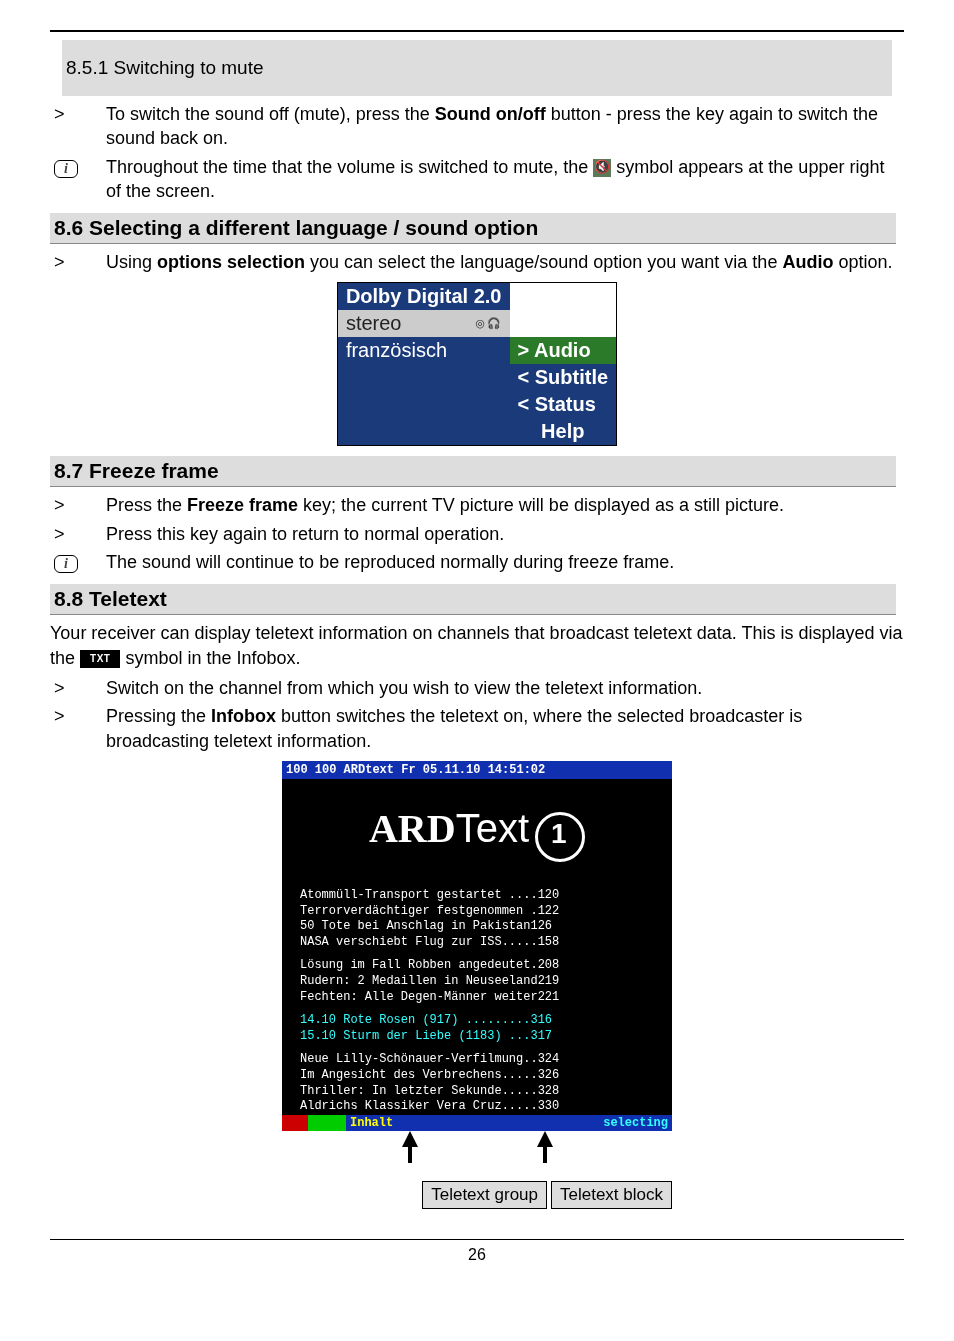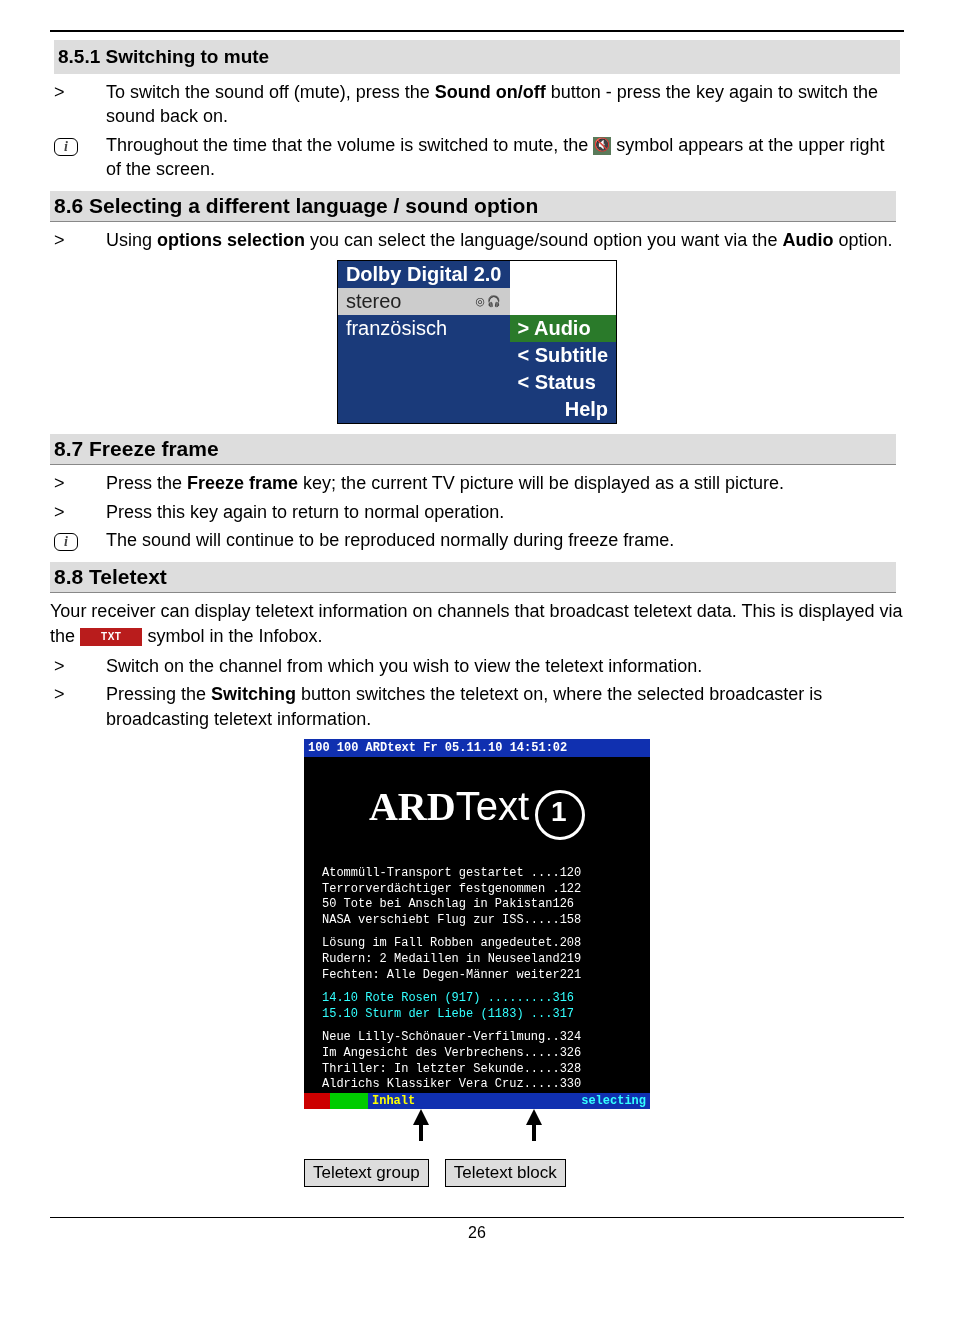--- a/index.html
+++ b/index.html
@@ -1,56 +1,56 @@
 <!DOCTYPE html>
 <html><head>
 <meta charset="utf-8">
 <style>
 body{margin:0;font-family:Arial,Helvetica,sans-serif;font-size:18px;color:#000;background:#fff;width:954px}
 .page{padding:30px 50px 20px 50px}
 .hr-top{border:none;border-top:2px solid #000;margin:0 0 8px 0}
-.sec-h3{background:#ddd;font-weight:bold;font-size:19px;padding:6px 4px;margin:6px 4px}
+.sec-h3{background:#ddd;font-weight:normal;font-size:19px;padding:17px 4px;margin:6px 12px}
 .sec-h2{background:#ddd;font-weight:bold;font-size:21px;padding:3px 4px;margin:10px 8px 6px 0;border-bottom:1px solid #888}
 p{margin:6px 0;line-height:1.35}
 .row{display:flex;margin:4px 0;line-height:1.35}
 .mk{width:52px;flex-shrink:0;text-align:left;padding-left:4px}
 .txt{flex:1}
 .info-icon{display:inline-block;width:22px;height:16px;border:1.5px solid #000;border-radius:6px;text-align:center;line-height:15px;font-style:italic;font-family:Georgia,serif;font-weight:bold;font-size:14px;color:#444}
 .mute-icon{display:inline-block;width:18px;height:18px;background:#5a7a5a;vertical-align:middle;position:relative}
 .mute-icon::after{content:"🔇";position:absolute;left:1px;top:-1px;font-size:13px;color:#fff}
-.txt-icon{display:inline-block;background:#b91c1c;color:#fff;font-size:10px;font-weight:bold;padding:2px 21px;vertical-align:middle;letter-spacing:0.5px}
+.txt-icon{display:inline-block;background:#000000;color:#fff;font-size:10px;font-weight:bold;padding:2px 10px;vertical-align:middle;letter-spacing:0.5px}
 .bold{font-weight:bold}
 .center{display:flex;justify-content:center;margin:8px 0}
 .dolby-box{border:1.5px solid #000;display:inline-block}
 .dolby-tbl{border-collapse:collapse}
 .dolby-tbl td{padding:2px 8px;font-size:20px}
 .db-hdr{background:#1a3a7a;color:#fff;font-weight:bold}
 .db-gray{background:#ccc;color:#222}
 .db-blue{background:#1a3a7a;color:#fff}
 .db-side{background:#1a3a7a;color:#fff;font-weight:bold;font-size:13px;padding:2px 6px}
 .db-side-g{background:#2a7a2a;color:#fff;font-weight:bold;font-size:13px}
 .ard-wrap{display:inline-block}
-.ard-box{background:#000;width:346px;font-family:'Courier New',monospace}
+.ard-box{background:#000;width:390px;font-family:'Courier New',monospace}
 .ard-top{background:#1030b0;color:#fff;font-size:12px;padding:2px 4px;font-weight:bold}
 .ard-logo{text-align:center;padding:26px 0}
 .ard-logo-t{font-family:Georgia,serif;font-weight:bold;font-size:40px;color:#fff}
 .ard-logo-c{display:inline-block;width:44px;height:44px;border:3px solid #fff;border-radius:50%;vertical-align:middle;margin-left:6px;position:relative}
 .ard-logo-c::after{content:"1";color:#fff;font-weight:bold;font-size:28px;position:absolute;left:13px;top:3px;font-family:Arial}
 .ard-line{color:#fff;font-size:12px;padding:0 18px;display:flex;justify-content:flex-start;line-height:1.3}
 .ard-sec{height:8px}
 .ard-cyan{color:#3ff}
 .ard-bot{display:flex;font-size:12px;font-weight:bold}
 .ard-b-r{background:#c00;color:#c00;flex:0 0 26px}
 .ard-b-g{background:#0c0;color:#0c0;flex:0 0 38px}
 .ard-b-y{background:#1030b0;color:#ff0;flex:1;padding:1px 4px}
 .ard-b-b{background:#1030b0;color:#3ff;flex:1;padding:1px 4px;text-align:right}
 .arrows{display:flex;justify-content:space-around;padding:0 60px}
 .arrow-up{width:0;height:0;border-left:8px solid transparent;border-right:8px solid transparent;border-bottom:16px solid #000;position:relative}
 .arrow-up::after{content:"";position:absolute;left:-2px;top:16px;width:4px;height:16px;background:#000}
-.labels{display:flex;gap:16px;justify-content:flex-start;margin-top:34px}
+.labels{display:flex;gap:4px;justify-content:flex-end;margin-top:34px}
 .lbl{border:1px solid #000;background:#ddd;padding:3px 8px;font-size:17px}
 .pg-line{border:none;border-top:1px solid #000;margin:30px 0 6px 0}
 .pg-num{text-align:center;font-size:16px}
 </style>
 </head>
 <body>
 
 <div class="page">
 <hr class="hr-top">
 
@@ -90,21 +90,21 @@
 <tr>
               <td class="db-blue" colspan="2">&nbsp;</td>
               <td class="db-side">&lt; Subtitle</td>
             </tr>
 <tr>
               <td class="db-blue" colspan="2">&nbsp;</td>
               <td class="db-side">&lt; Status</td>
             </tr>
 <tr>
               <td class="db-blue" colspan="2">&nbsp;</td>
-              <td class="db-side" style="text-align:right">Help</td>
+              <td class="db-side" style="text-align:center">Help</td>
             </tr>
 </tbody>
         </table>
 </div>
 </div>
 
 <div class="sec-h2">8.7 Freeze frame</div>
 <div class="row">
       <div class="mk">&gt;</div>
       <div class="txt"><span>Press the </span><span class="bold">Freeze frame</span><span> key; the current TV picture will be displayed as a still picture.</span></div>
@@ -119,21 +119,21 @@
     </div>
 
 <div class="sec-h2">8.8 Teletext</div>
 <p><span>Your receiver can display teletext information on channels that broadcast teletext data. This is displayed via the </span><span class="txt-icon">TXT</span><span> symbol in the Infobox.</span></p>
 <div class="row">
       <div class="mk">&gt;</div>
       <div class="txt">Switch on the channel from which you wish to view the teletext information.</div>
     </div>
 <div class="row">
       <div class="mk">&gt;</div>
-      <div class="txt"><span>Pressing the </span><span class="bold">Switching</span><span> button switches the teletext on, where the selected broadcaster is broadcasting teletext information.</span></div>
+      <div class="txt"><span>Pressing the </span><span class="bold">Infobox</span><span> button switches the teletext on, where the selected broadcaster is broadcasting teletext information.</span></div>
     </div>
 
 <div class="center">
 <div class="ard-wrap">
 <div class="ard-box">
 <div class="ard-top">100    100 ARDtext Fr 05.11.10 14:51:02</div>
 <div class="ard-logo"><span class="ard-logo-t"><span>ARD</span><span style="font-family:Arial;font-weight:normal">Text</span></span><span class="ard-logo-c"></span></div>
 <div id="ard-lines">
             <div class="ard-line">
               <span>Atommüll-Transport gestartet ....</span>

